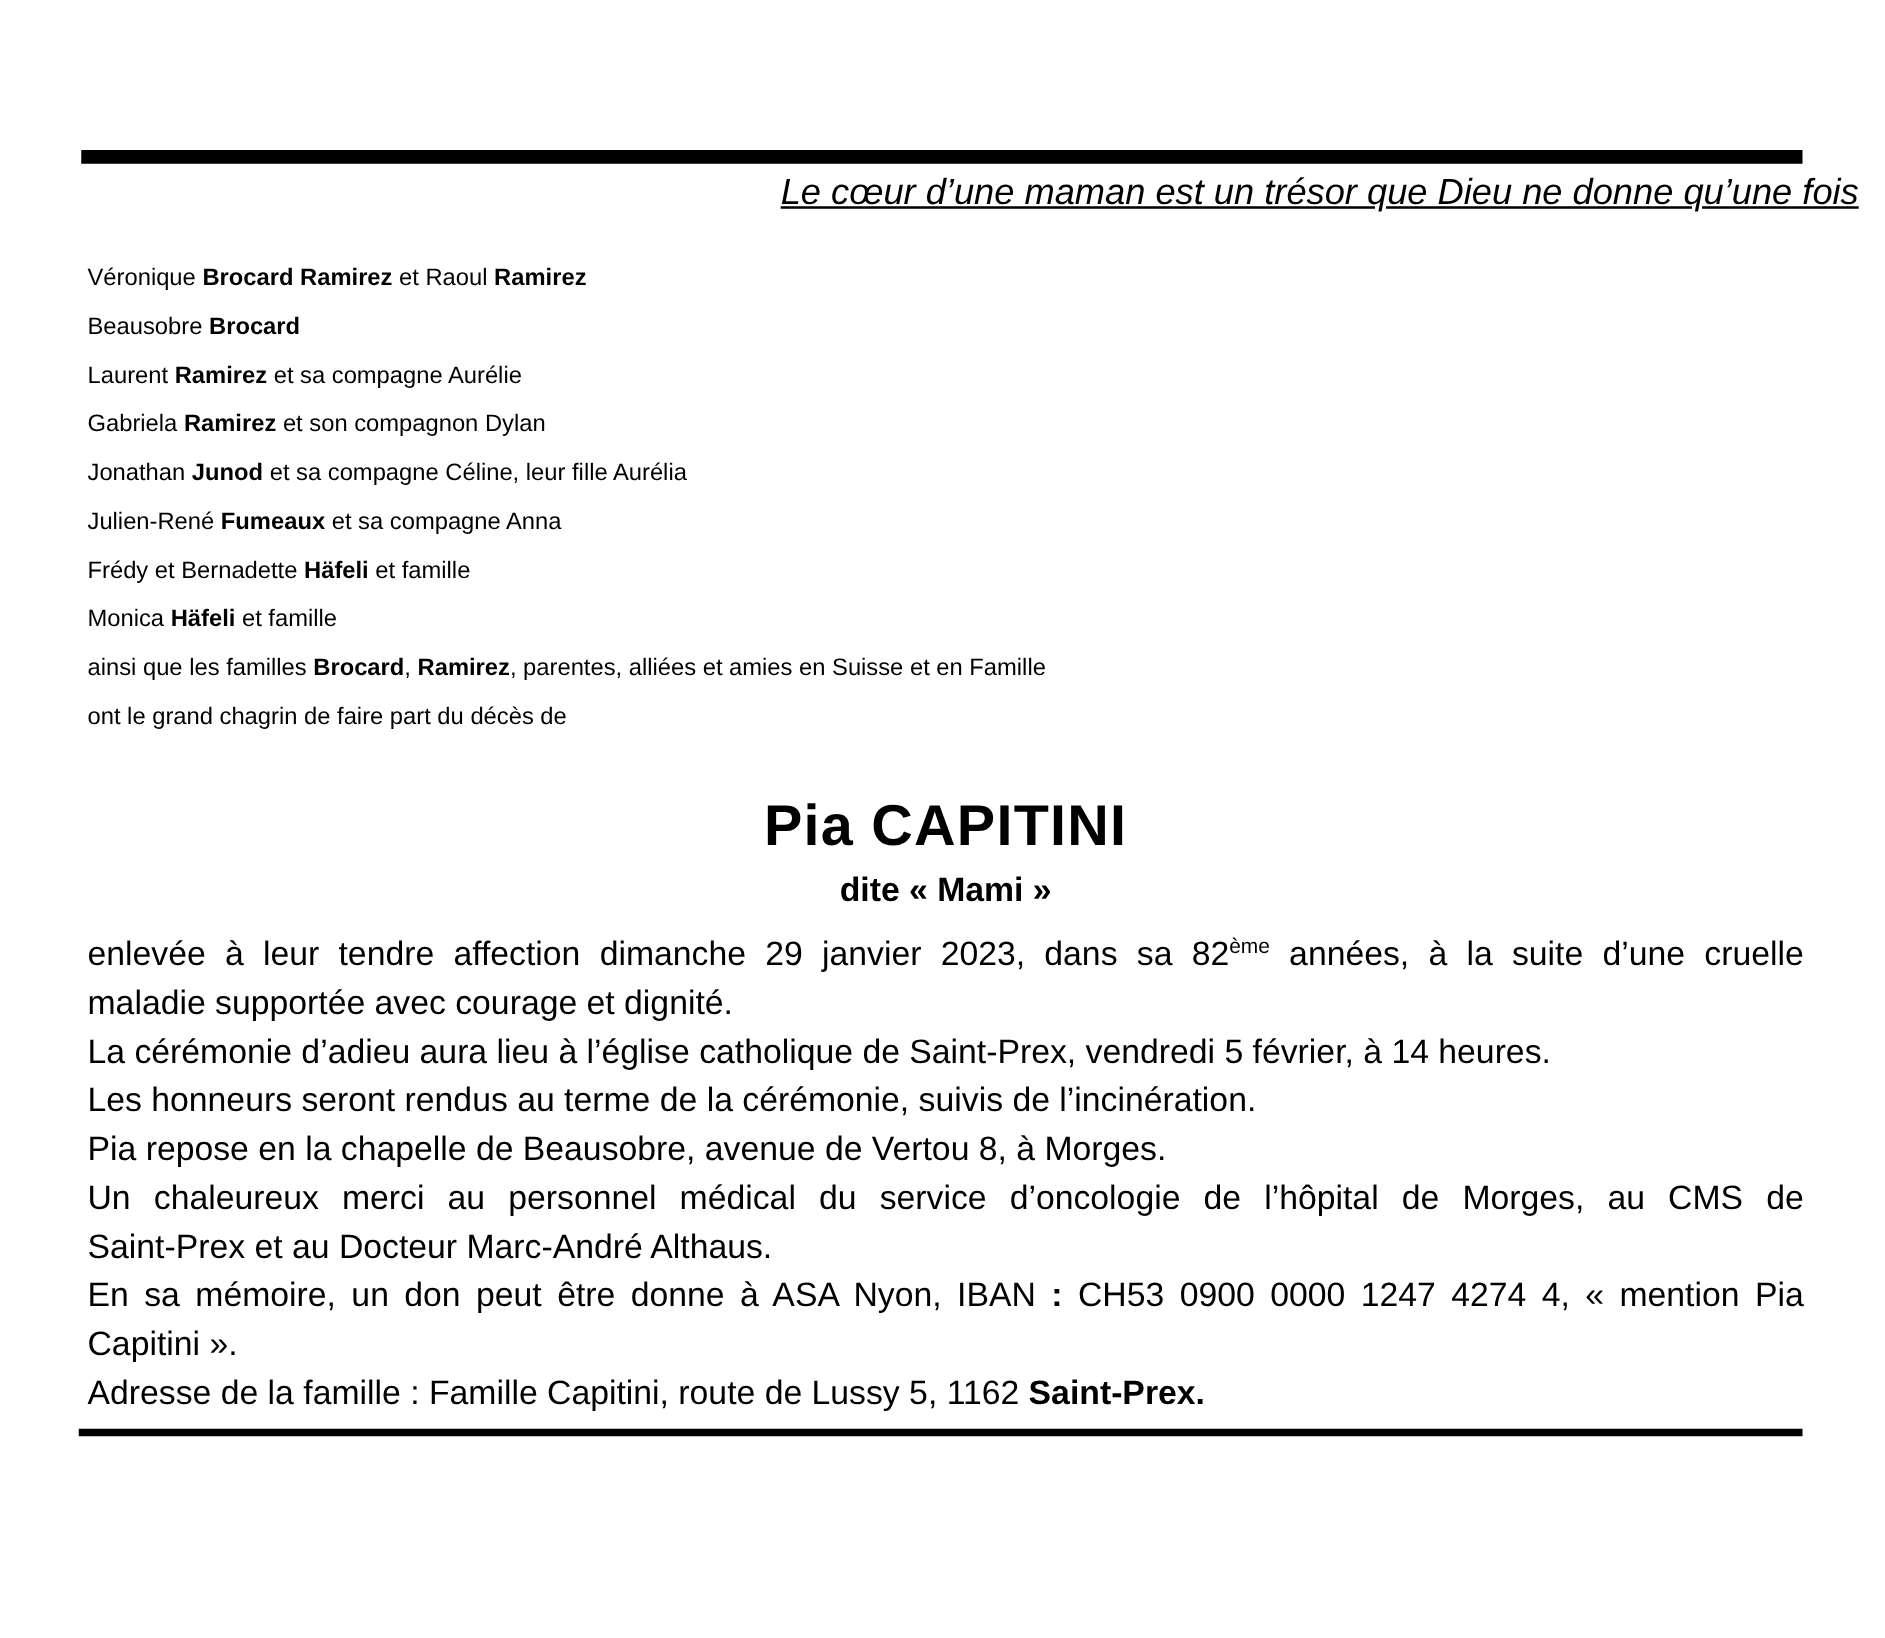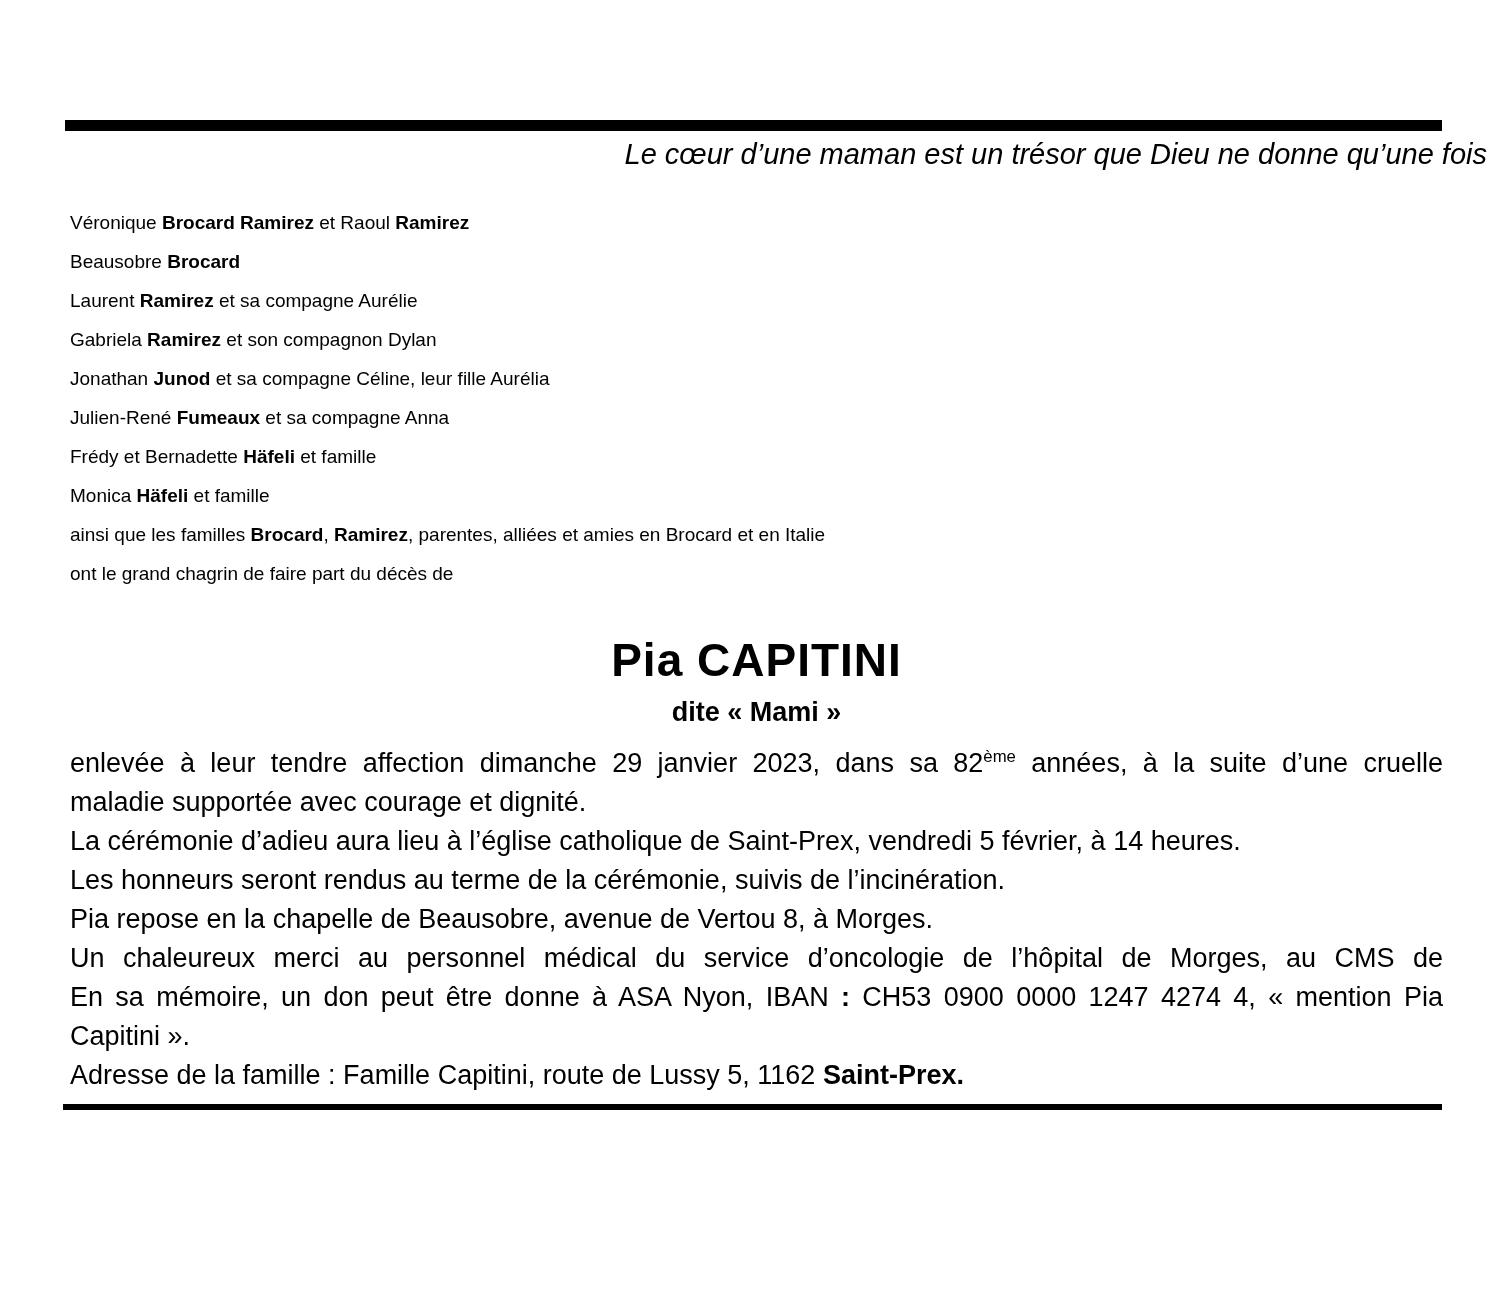--- a/index.html
+++ b/index.html
@@ -19,20 +19,21 @@
     width: 1377px; height: 11px;
     background: #000000;
   }
   .epigraph {
     margin: 6px 21px 0 70px;
     text-align: right;
     font-style: italic;
     font-size: 29px;
     line-height: 34px;
     white-space: nowrap;
+    text-decoration: underline;
   }
   .family-list {
     margin: 32px 65px 0 70px;
     font-size: 19px;
     line-height: 39px;
   }
   .line { white-space: nowrap; }
   .b { font-weight: bold; }
   .sup { vertical-align: super; font-size: 0.62em; line-height: 0; }
   .title {
@@ -75,30 +76,31 @@
   <div class="epigraph">Le cœur d’une maman est un trésor que Dieu ne donne qu’une fois</div>
   <div class="family-list">
       <div class="line"><span>Véronique </span><span class="b">Brocard Ramirez</span><span> et Raoul </span><span class="b">Ramirez</span></div>
       <div class="line"><span>Beausobre </span><span class="b">Brocard</span></div>
       <div class="line"><span>Laurent </span><span class="b">Ramirez</span><span> et sa compagne Aurélie</span></div>
       <div class="line"><span>Gabriela </span><span class="b">Ramirez</span><span> et son compagnon Dylan</span></div>
       <div class="line"><span>Jonathan </span><span class="b">Junod</span><span> et sa compagne Céline, leur fille Aurélia</span></div>
       <div class="line"><span>Julien-René </span><span class="b">Fumeaux</span><span> et sa compagne Anna</span></div>
       <div class="line"><span>Frédy et Bernadette </span><span class="b">Häfeli</span><span> et famille</span></div>
       <div class="line"><span>Monica </span><span class="b">Häfeli</span><span> et famille</span></div>
-      <div class="line"><span>ainsi que les familles </span><span class="b">Brocard</span><span>, </span><span class="b">Ramirez</span><span>, parentes, alliées et amies en Brocard et en Italie</span></div>
+      <div class="line"><span>ainsi que les familles </span><span class="b">Brocard</span><span>, </span><span class="b">Ramirez</span><span>, parentes, alliées et amies en Suisse et en Famille</span></div>
       <div class="line"><span>ont le grand chagrin de faire part du décès de</span></div>
     </div>
   <div class="title">Pia CAPITINI</div>
   <div class="alias">dite « Mami »</div>
   <div class="body-text">
       <div class="line full"><span>enlevée à leur tendre affection dimanche 29 janvier 2023, dans sa 82</span><span class="sup">ème</span><span> années, à la suite d’une cruelle</span></div>
       <div class="line"><span>maladie supportée avec courage et dignité.</span></div>
       <div class="line"><span>La cérémonie d’adieu aura lieu à l’église catholique de Saint-Prex, vendredi 5 février, à 14 heures.</span></div>
       <div class="line"><span>Les honneurs seront rendus au terme de la cérémonie, suivis de l’incinération.</span></div>
       <div class="line"><span>Pia repose en la chapelle de Beausobre, avenue de Vertou 8, à Morges.</span></div>
       <div class="line full"><span>Un chaleureux merci au personnel médical du service d’oncologie de l’hôpital de Morges, au CMS de</span></div>
+      <div class="line"><span>Saint-Prex et au Docteur Marc-André Althaus.</span></div>
       <div class="line full"><span>En sa mémoire, un don peut être donne à ASA Nyon, IBAN </span><span class="b">:</span><span> CH53 0900 0000 1247 4274 4, « mention Pia</span></div>
       <div class="line"><span>Capitini ».</span></div>
       <div class="line"><span>Adresse de la famille : Famille Capitini, route de Lussy 5, 1162 </span><span class="b">Saint-Prex.</span></div>
     </div>
   <div class="rule-bottom"></div>
 </div>
 
 </body></html>

